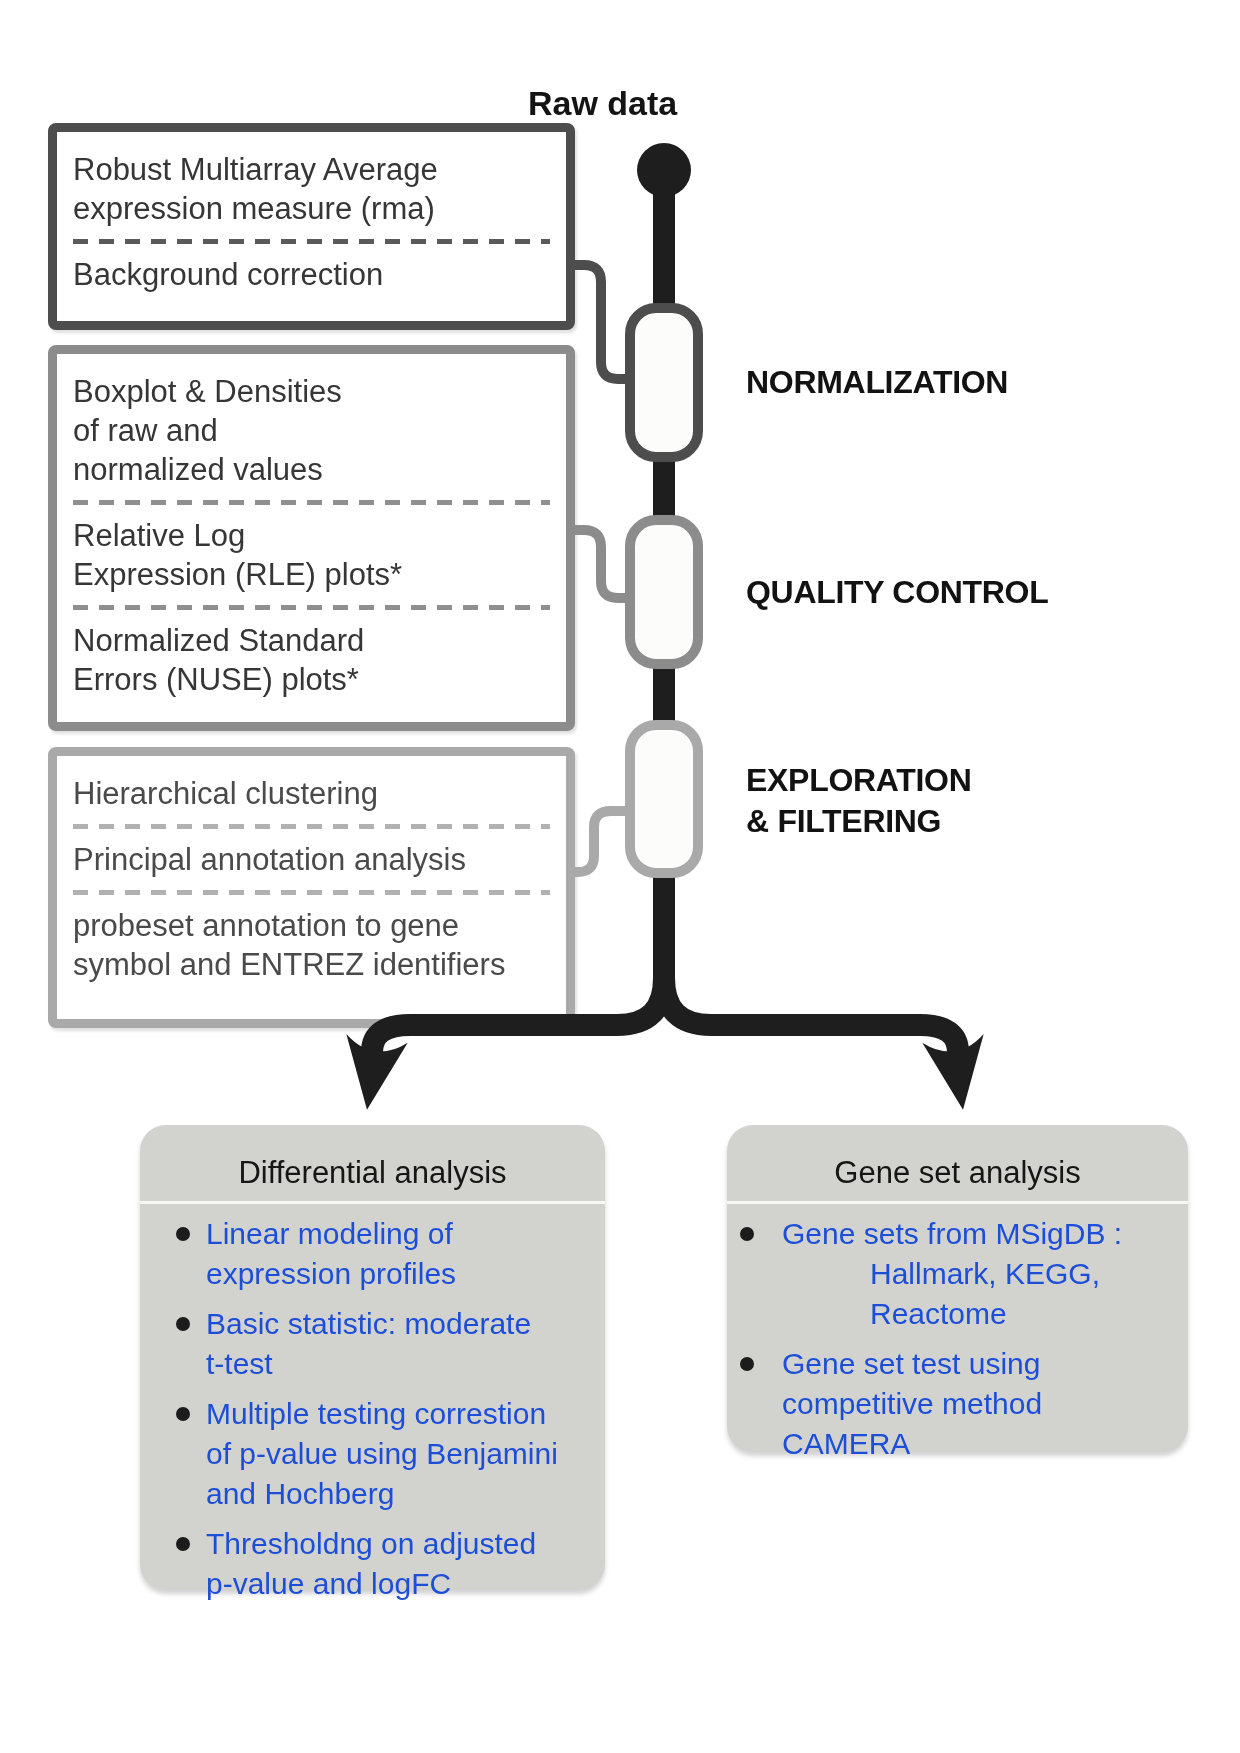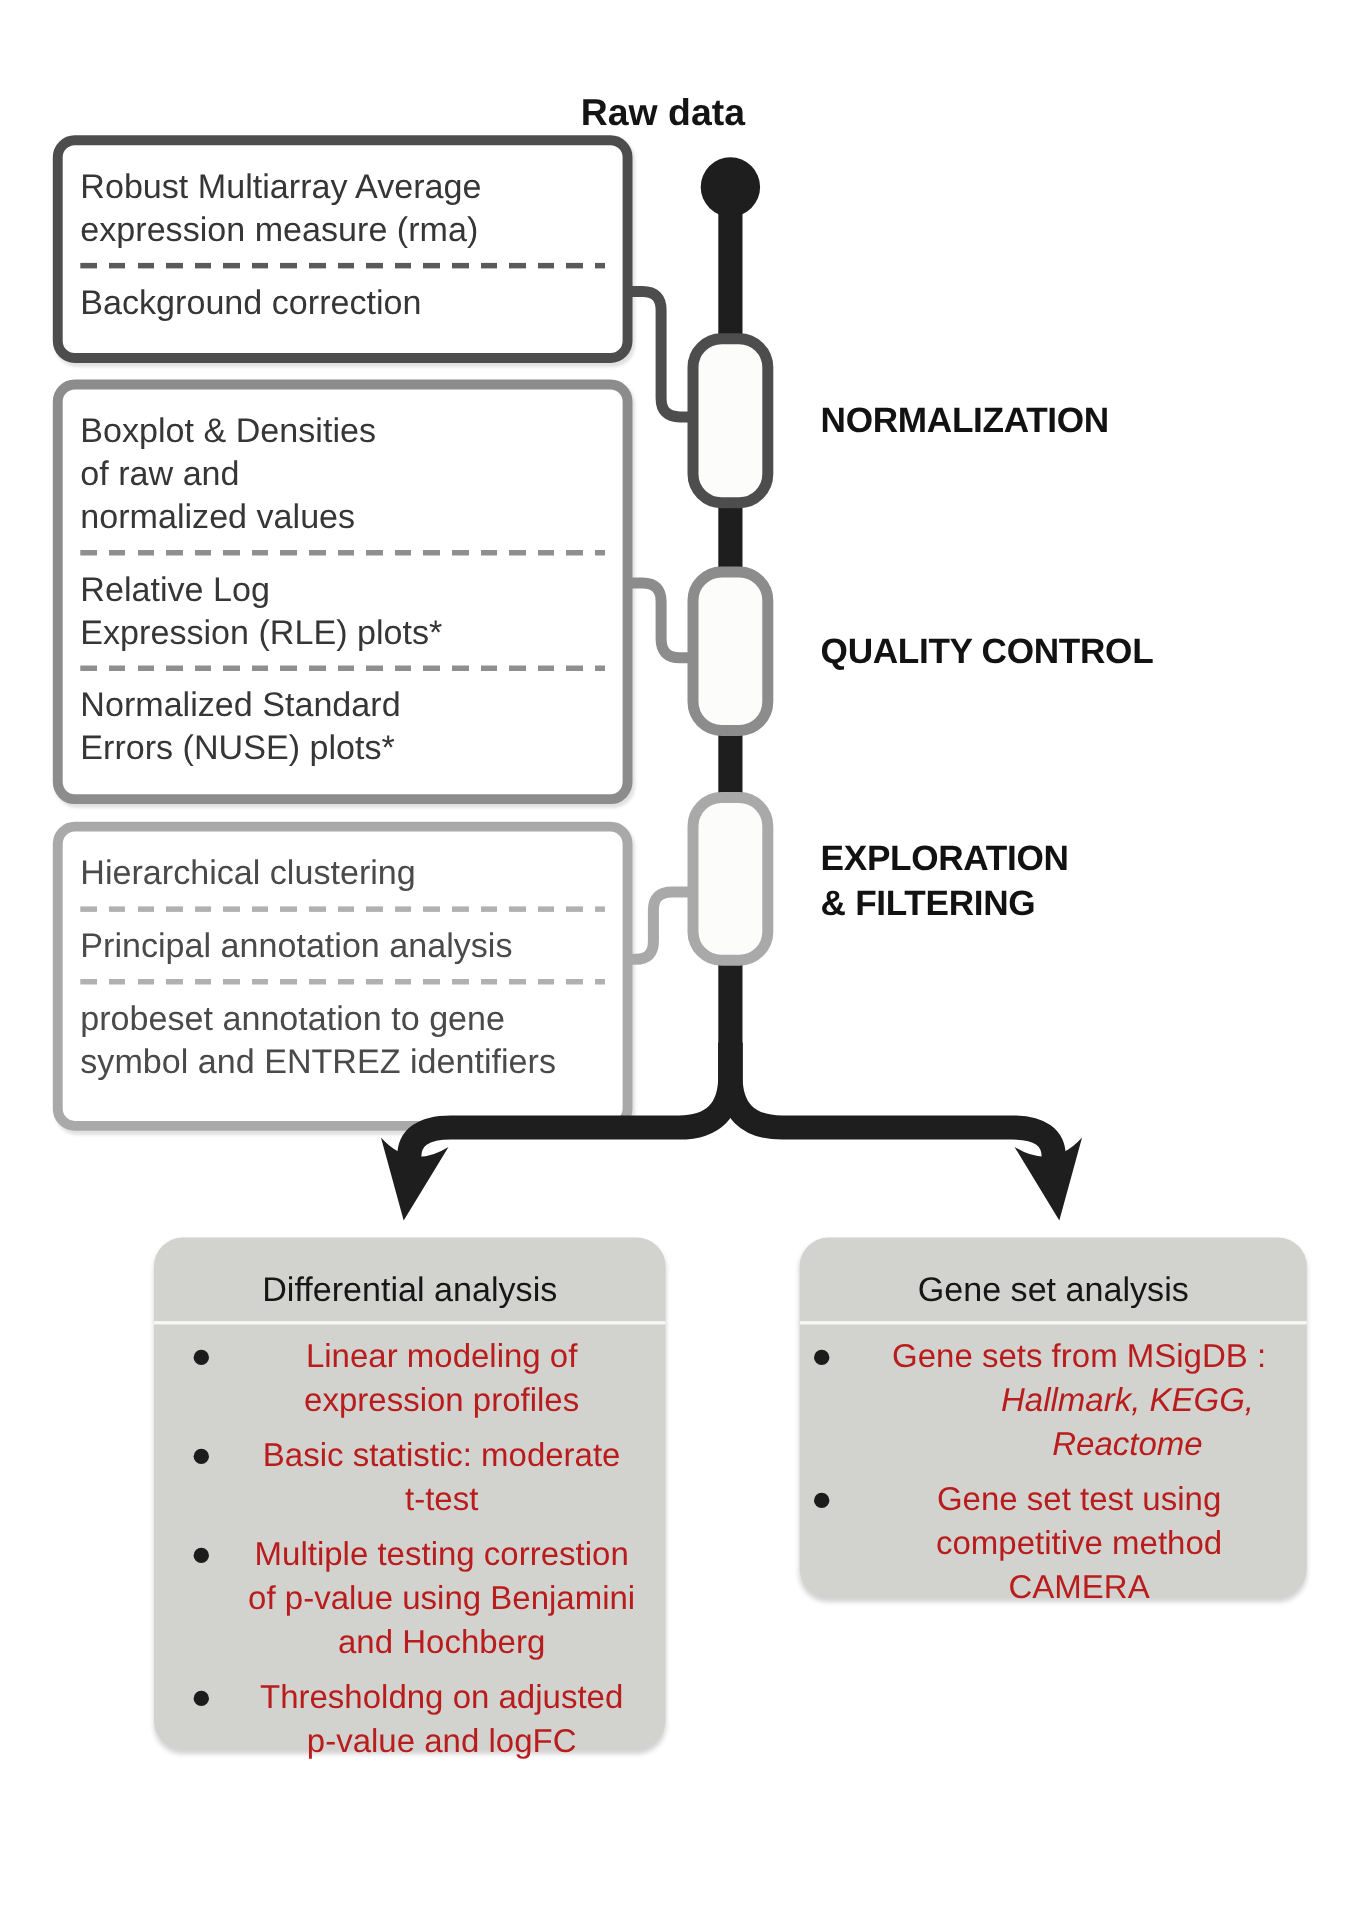--- a/index.html
+++ b/index.html
@@ -5,21 +5,21 @@
   html,body { margin:0; padding:0; background:#ffffff; }
   .canvas {
     position:relative; width:1240px; height:1753px; background:#ffffff;
     font-family:"Liberation Sans", sans-serif; overflow:hidden;
   }
   .svg-layer { position:absolute; left:0; top:0; width:1240px; height:1753px; z-index:3; pointer-events:none; }
 
   
   .step-box {
     position:absolute; left:48px; width:527px; box-sizing:border-box;
-    border-style:solid; border-width:9px; border-radius:20px;
+    border-style:solid; border-width:9px; border-radius:8px;
     background:#ffffff; padding:10px 16px; z-index:1;
     box-shadow:2px 3px 3px rgba(0,0,0,0.12);
   }
   #box1 { top:123px; height:207px; border-color:#4d4d4d; }
   #box2 { top:345px; height:386px; border-color:#8c8c8c; }
   #box3 { top:747px; height:281px; border-color:#a9a9a9; }
   .section { font-size:31px; line-height:39px; color:#363636; padding:8px 0; white-space:pre-line; }
   #box3 .section { color:#4a4a4a; }
   .divider { height:5px; margin:3px 0; }
   #box1 .divider { background:repeating-linear-gradient(to right,#5a5a5a 0 15px,transparent 15px 26px); }
@@ -44,26 +44,26 @@
     position:absolute; background:#d2d2cf; border-radius:26px; box-sizing:border-box;
     z-index:1; box-shadow:0 4px 5px rgba(0,0,0,0.18);
   }
   #panel-diff { left:140px; top:1125px; width:465px; height:465px; }
   #panel-gene { left:727px; top:1125px; width:461px; height:327px; }
   .panel-title {
     text-align:center; font-size:31px; color:#161616; padding:30px 0 10px;
     border-bottom:3px solid #f7f7f4;
   }
   .panel ul { list-style:none; margin:10px 0 0 0; padding:0; }
-  .panel li { position:relative; padding-left:66px; padding-right:8px; font-size:30px; line-height:40px; color:#b91c1c; margin-bottom:10px;text-align:center; }
+  .panel li { position:relative; padding-left:66px; padding-right:8px; font-size:30px; line-height:40px; color:#1d4ed8; margin-bottom:10px; }
   #panel-gene li { padding-left:55px; }
   .bullet-dot { position:absolute; left:36px; top:13px; width:14px; height:14px; border-radius:50%; background:#1c1c1c; }
   #panel-gene .bullet-dot { left:13px; }
   .b-lines { white-space:pre-line; }
-  .b-sub { white-space:pre-line; padding-left:88px;font-style:italic; }
+  .b-sub { white-space:pre-line; padding-left:88px; }
 </style>
 </head>
 <body>
 
 <div class="canvas">
 
   <div class="raw-label">Raw data</div>
 
   <div class="step-box" id="box1">
     <div class="section">Robust Multiarray Average

